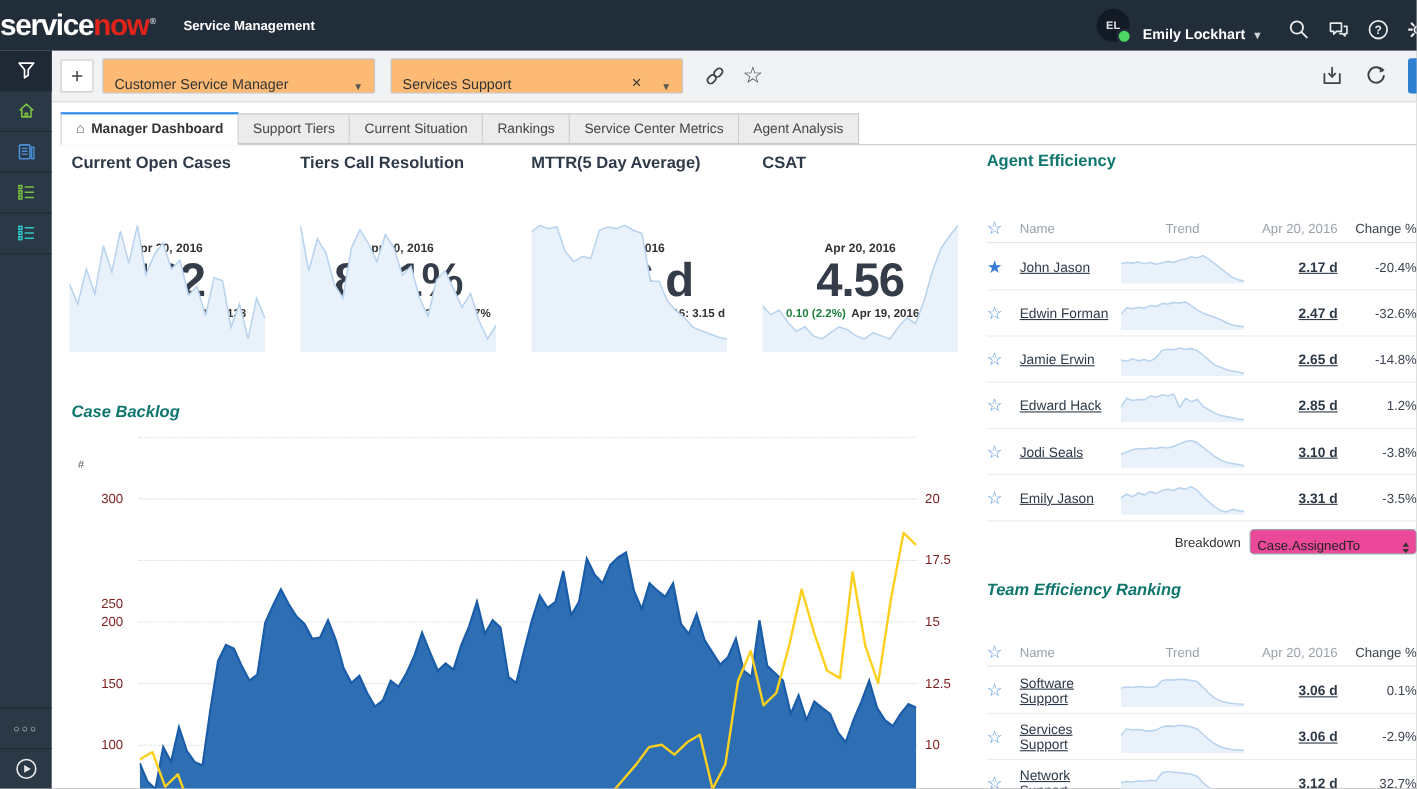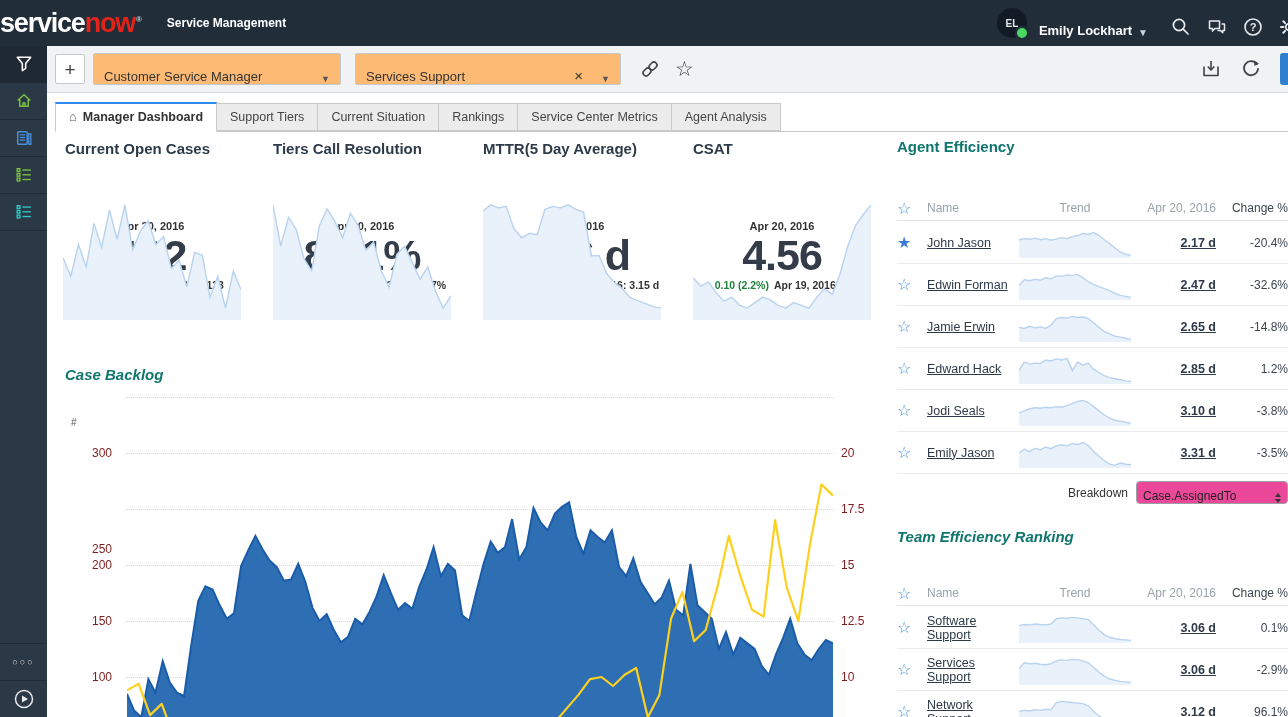--- a/index.html
+++ b/index.html
@@ -467,18 +467,18 @@
           <div class="t-name"><a>Network Support</a></div>
           <div class="t-trend">
               <span class="spark">
                 <svg viewBox="0 0 100 34" preserveAspectRatio="none" width="100%" height="100%">
                   <polygon points="0,34 0.00,16.41 4.76,15.15 9.52,15.78 14.29,14.51 19.05,15.15 23.81,13.88 28.57,14.51 33.33,6.27 38.10,5.00 42.86,5.63 47.62,6.27 52.38,6.90 57.14,7.54 61.90,10.07 66.67,16.41 71.43,21.49 76.19,25.29 80.95,27.83 85.71,29.10 90.48,29.73 95.24,30.37 100.00,31.00 100,34" fill="#e9f1fb"></polygon>
                   <polyline points="0.00,16.41 4.76,15.15 9.52,15.78 14.29,14.51 19.05,15.15 23.81,13.88 28.57,14.51 33.33,6.27 38.10,5.00 42.86,5.63 47.62,6.27 52.38,6.90 57.14,7.54 61.90,10.07 66.67,16.41 71.43,21.49 76.19,25.29 80.95,27.83 85.71,29.10 90.48,29.73 95.24,30.37 100.00,31.00" fill="none" stroke="#b9d3ef" stroke-width="1.4" vector-effect="non-scaling-stroke"></polyline>
                 </svg>
               </span>
             </div>
           <div class="t-val"><a>3.12 d</a></div>
-          <div class="t-chg">96.1%</div>
+          <div class="t-chg">32.7%</div>
         </div>
       </div>
     </div>
   </div>
 </div>
 
 </body></html>

